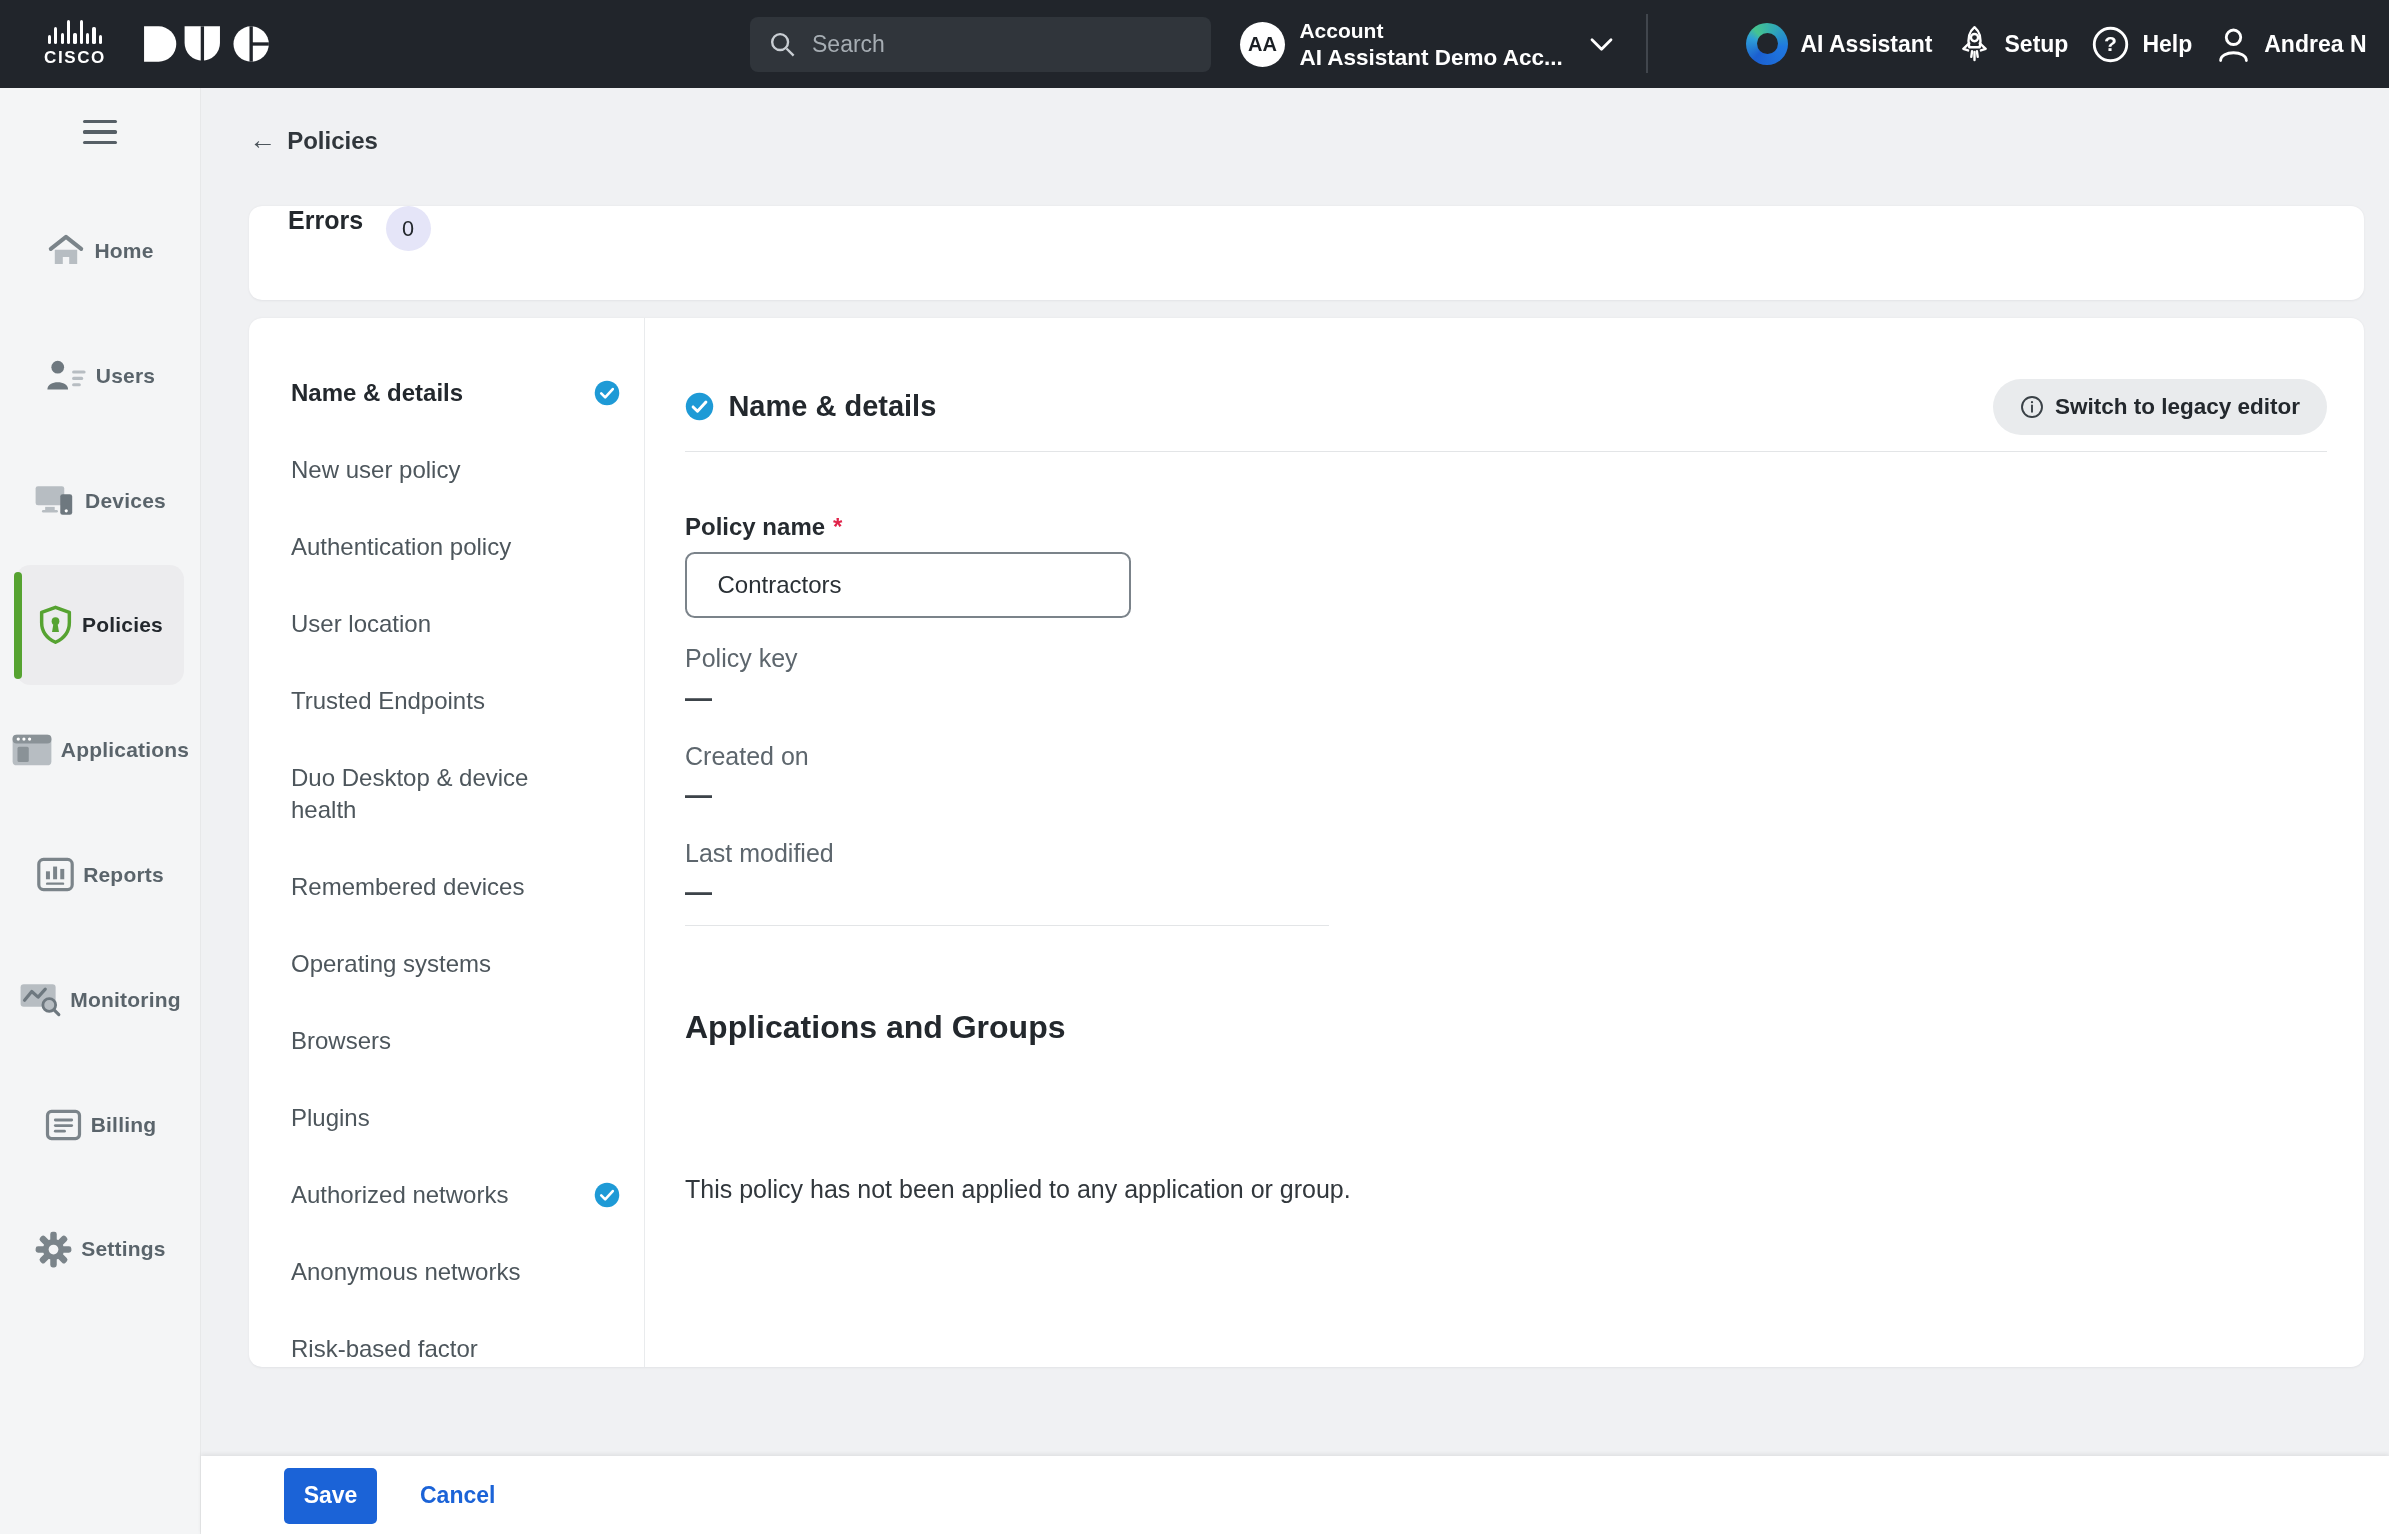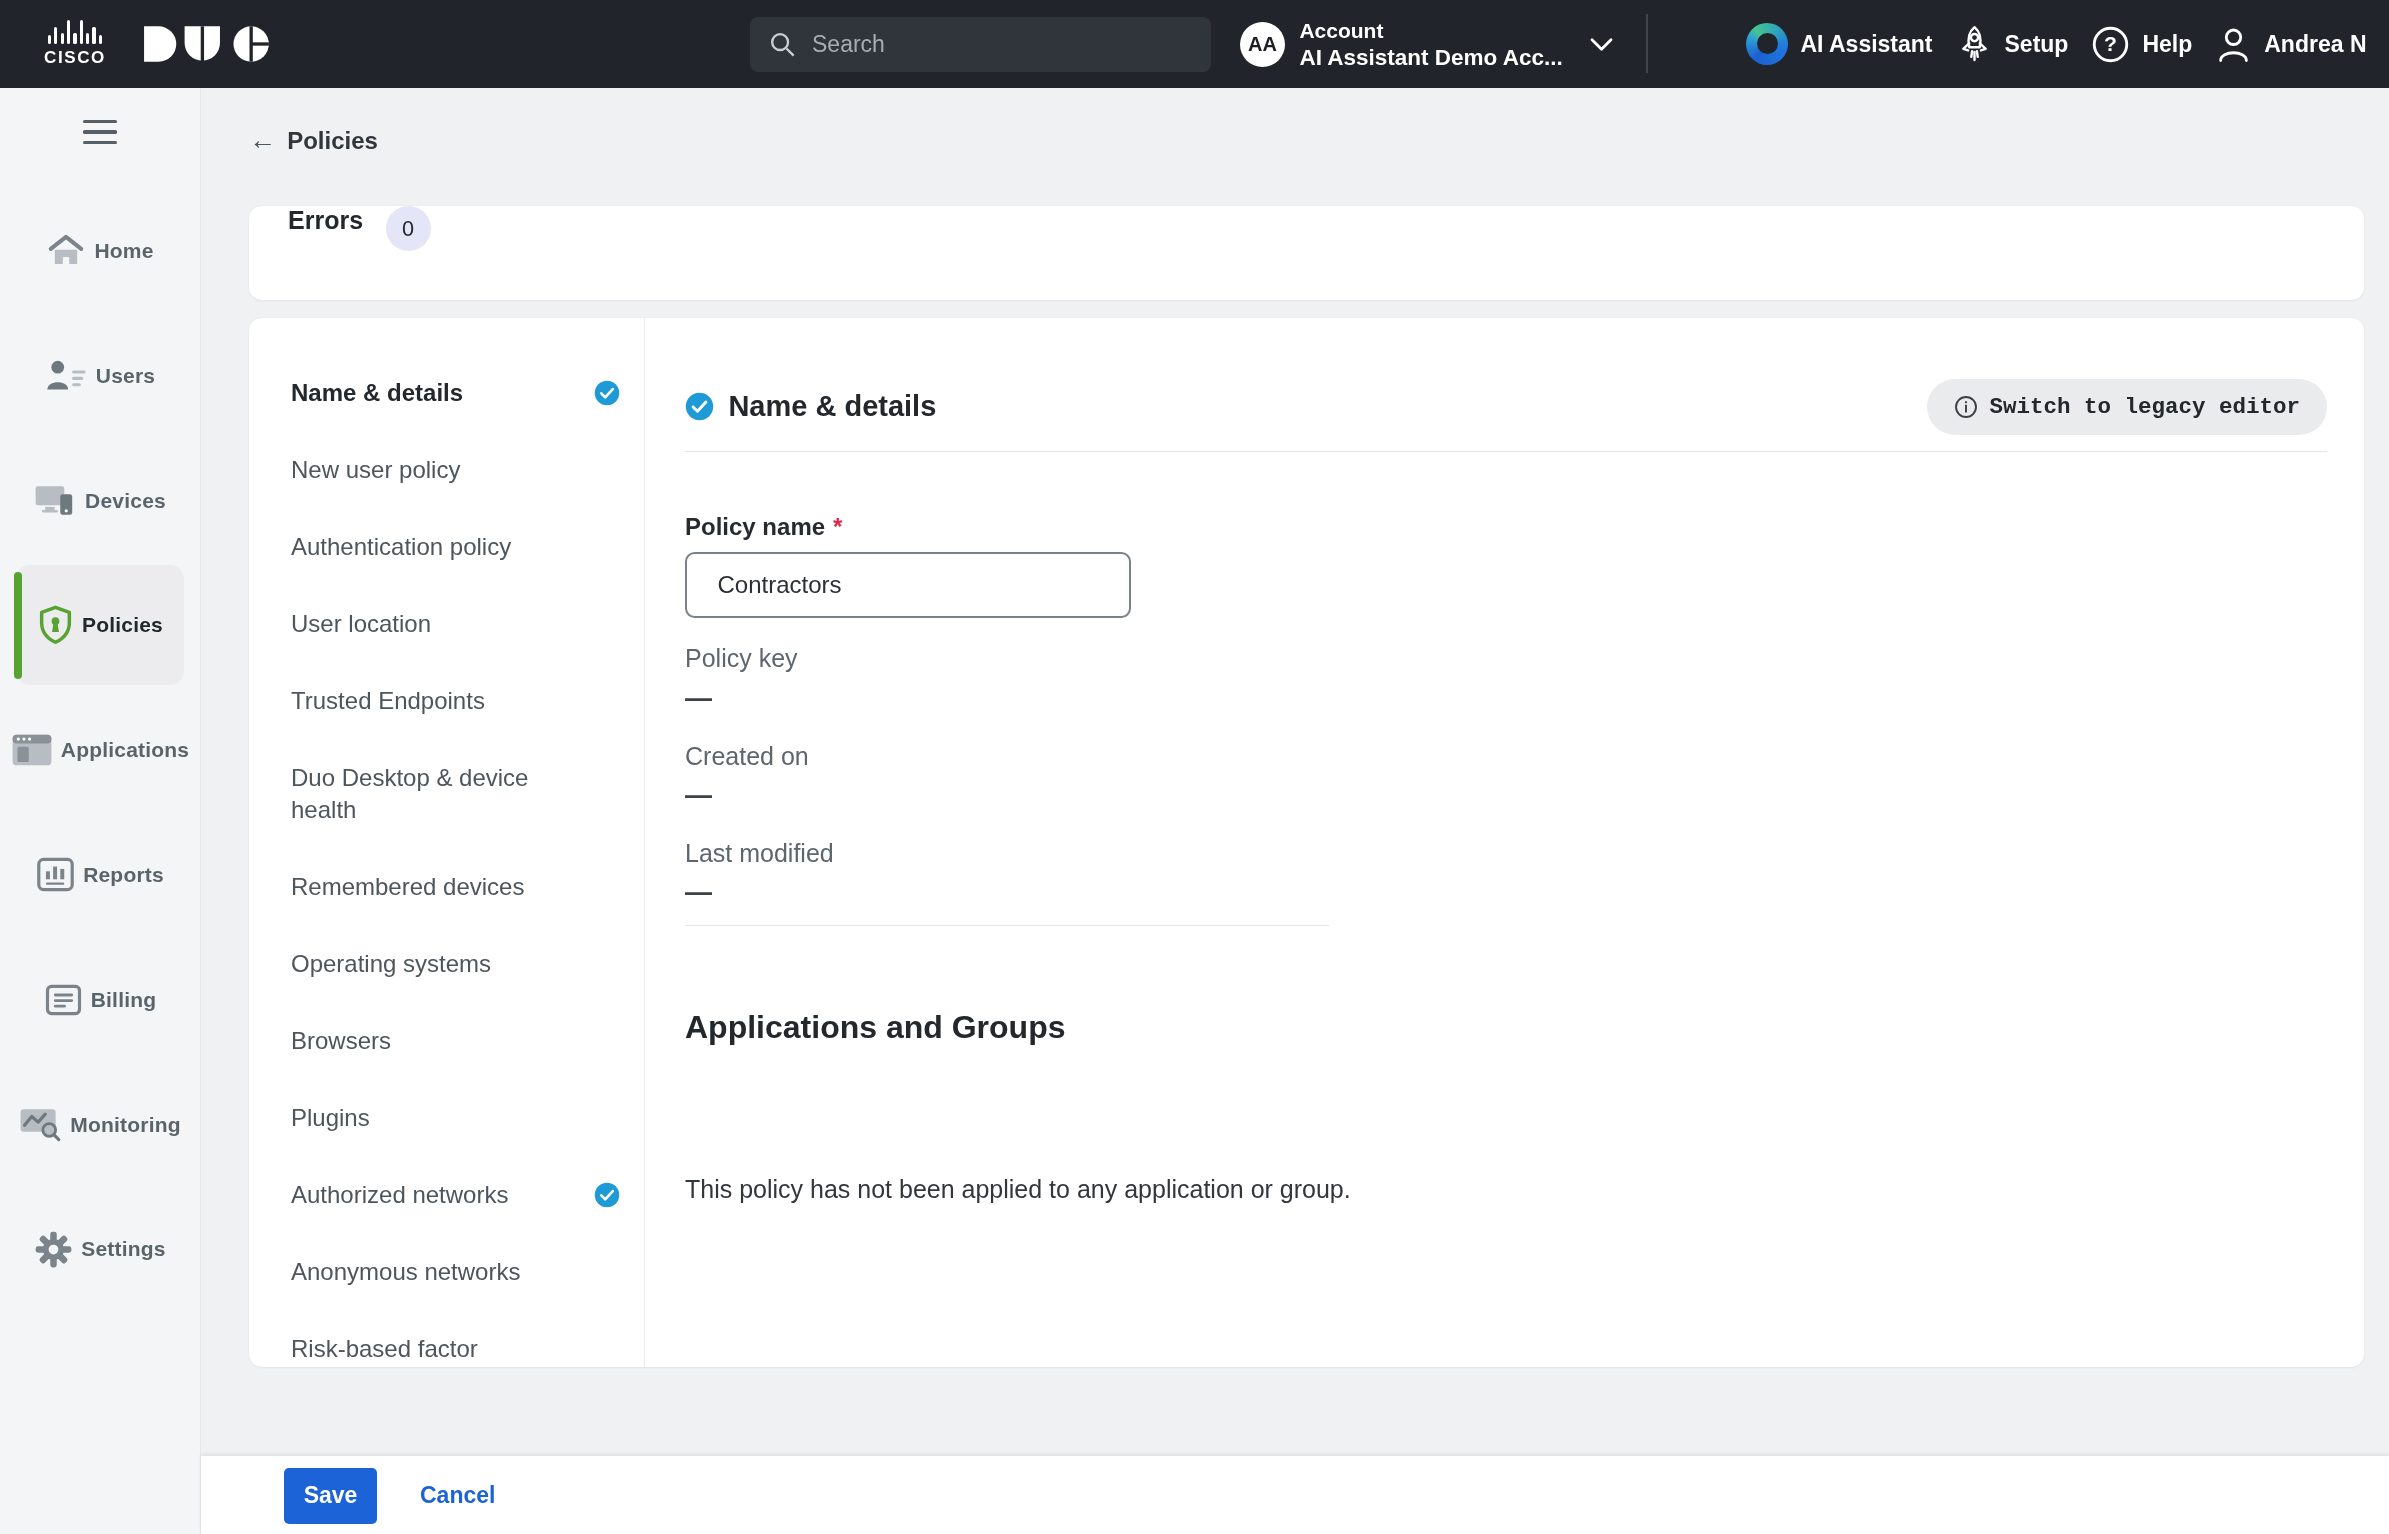--- a/index.html
+++ b/index.html
@@ -68,21 +68,21 @@
   .pnav{width:396px;border-right:1.6px solid #e9ebed;padding:59px 24px 0 42px;flex-shrink:0;}
   .pnav-item{display:flex;align-items:center;font-size:24px;color:var(--txt-mid);line-height:32px;margin-bottom:45px;cursor:pointer;}
   .pnav-item .pnav-label{max-width:273px;}
   .pnav-item.active .pnav-label{font-weight:700;color:#23282d;}
   .pnav-check{margin-left:auto;display:none;line-height:0;}
   .pnav-item.checked .pnav-check{display:block;}
 
   .content{flex:1;padding:61px 37px 0 40px;}
   .content-head{display:flex;align-items:center;}
   .section-title{font-size:29px;font-weight:700;color:var(--txt-dark);margin-left:14.4px;}
-  .legacy-btn{margin-left:auto;height:56px;border-radius:28px;background:#e9ebed;border:none;display:flex;align-items:center;gap:11.2px;padding:0 27px;font-size:22.5px;font-weight:700;color:#23282d;cursor:pointer;font-family:Liberation Mono, monospace;}
+  .legacy-btn{margin-left:auto;height:56px;border-radius:28px;background:#e9ebed;border:none;display:flex;align-items:center;gap:11.2px;padding:0 27px;font-size:22.5px;font-weight:700;color:#23282d;cursor:pointer;font-family:Liberation Sans, sans-serif;}
   .hr1{margin-top:16px;border:none;border-top:1.6px solid var(--divider);}
   .field-label-strong{margin-top:59px;font-size:24px;font-weight:700;color:#262b30;display:flex;gap:8px;line-height:32px;}
   .req{color:var(--required-red);font-weight:700;}
   .policy-input{margin-top:9.6px;display:block;width:446px;height:66px;border:2.4px solid #7b838a;border-radius:9.6px;font-size:24px;color:#2a3035;padding:0 30.5px;font-family:"Liberation Sans",sans-serif;outline:none;background:#fff;}
   .ro-field{margin-top:24px;}
   .ro-label{font-size:25px;color:var(--txt-gray);line-height:32px;}
   .ro-value{font-size:27px;color:#3c4349;font-weight:700;line-height:35px;margin-top:6.4px;}
   .hr2{margin-top:14.4px;border:none;border-top:1.6px solid var(--divider);width:644px;margin-left:0;}
   .apps-title{margin-top:80px;font-size:32px;font-weight:700;color:var(--txt-dark);line-height:42px;}
   .apps-empty{margin-top:125px;font-size:25px;color:#31373c;line-height:32px;}
@@ -264,40 +264,40 @@
             <rect x="21" y="12" width="5" height="16" fill="#7b848a"></rect>
             <rect x="30" y="15" width="5" height="13" fill="#7b848a"></rect>
             <rect x="12" y="32" width="23" height="3" rx="1.5" fill="#7b848a"></rect>
           </svg>
         </span>
     <span class="lbl">Reports</span>
   </div>
 
   <div class="side-item">
     <span class="side-icon">
+          <svg width="43" height="37" viewBox="0 0 54 46">
+            <rect x="2" y="4" width="44" height="28" rx="4" fill="#b7bdc2"></rect>
+            <path d="M7 24 L16 13 L24 20 L33 10" fill="none" stroke="#6e787f" stroke-width="4" stroke-linecap="round" stroke-linejoin="round"></path>
+            <circle cx="38" cy="30" r="8" fill="#b7bdc2" stroke="#6e787f" stroke-width="3.5"></circle>
+            <line x1="44" y1="36" x2="50" y2="42" stroke="#6e787f" stroke-width="4" stroke-linecap="round"></line>
+          </svg>
+        </span>
+    <span class="lbl">Monitoring</span>
+  </div>
+
+  <div class="side-item">
+    <span class="side-icon">
           <svg width="39" height="32" viewBox="0 0 48 40">
             <rect x="4" y="3" width="40" height="34" rx="5" fill="none" stroke="#7b848a" stroke-width="4"></rect>
             <rect x="12" y="12" width="24" height="3.5" rx="1.75" fill="#7b848a"></rect>
             <rect x="12" y="19" width="24" height="3.5" rx="1.75" fill="#7b848a"></rect>
             <rect x="12" y="26" width="15" height="3.5" rx="1.75" fill="#7b848a"></rect>
           </svg>
         </span>
     <span class="lbl">Billing</span>
-  </div>
-
-  <div class="side-item">
-    <span class="side-icon">
-          <svg width="43" height="37" viewBox="0 0 54 46">
-            <rect x="2" y="4" width="44" height="28" rx="4" fill="#b7bdc2"></rect>
-            <path d="M7 24 L16 13 L24 20 L33 10" fill="none" stroke="#6e787f" stroke-width="4" stroke-linecap="round" stroke-linejoin="round"></path>
-            <circle cx="38" cy="30" r="8" fill="#b7bdc2" stroke="#6e787f" stroke-width="3.5"></circle>
-            <line x1="44" y1="36" x2="50" y2="42" stroke="#6e787f" stroke-width="4" stroke-linecap="round"></line>
-          </svg>
-        </span>
-    <span class="lbl">Monitoring</span>
   </div>
 
   <div class="side-item">
     <span class="side-icon">
           <svg width="39" height="39" viewBox="0 0 48 48">
             <g fill="#7b848a">
               <rect x="20" y="2" width="8" height="44" rx="3"></rect>
               <rect x="20" y="2" width="8" height="44" rx="3" transform="rotate(45 24 24)"></rect>
               <rect x="20" y="2" width="8" height="44" rx="3" transform="rotate(90 24 24)"></rect>
               <rect x="20" y="2" width="8" height="44" rx="3" transform="rotate(135 24 24)"></rect>

